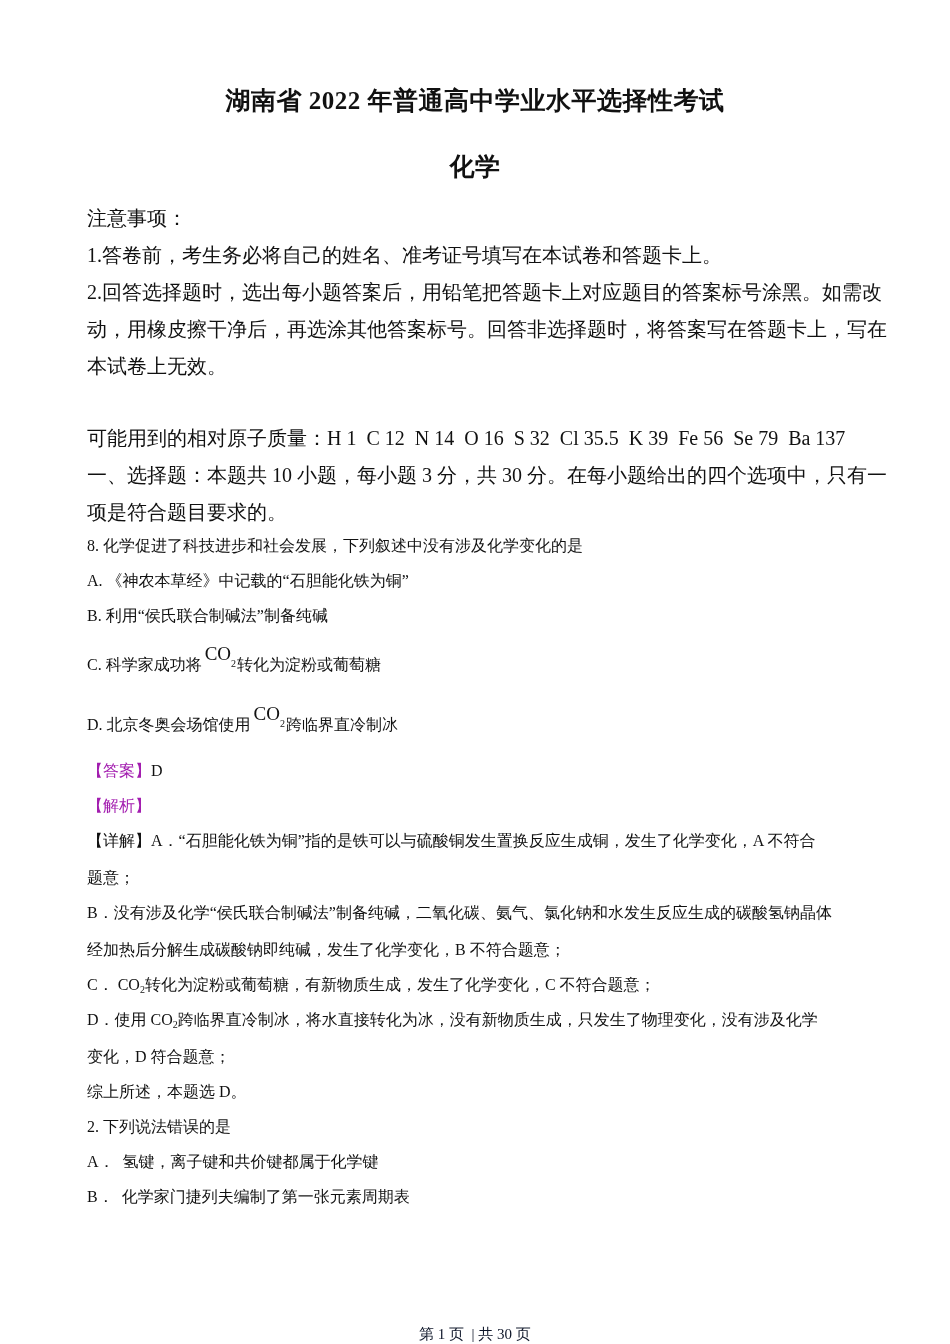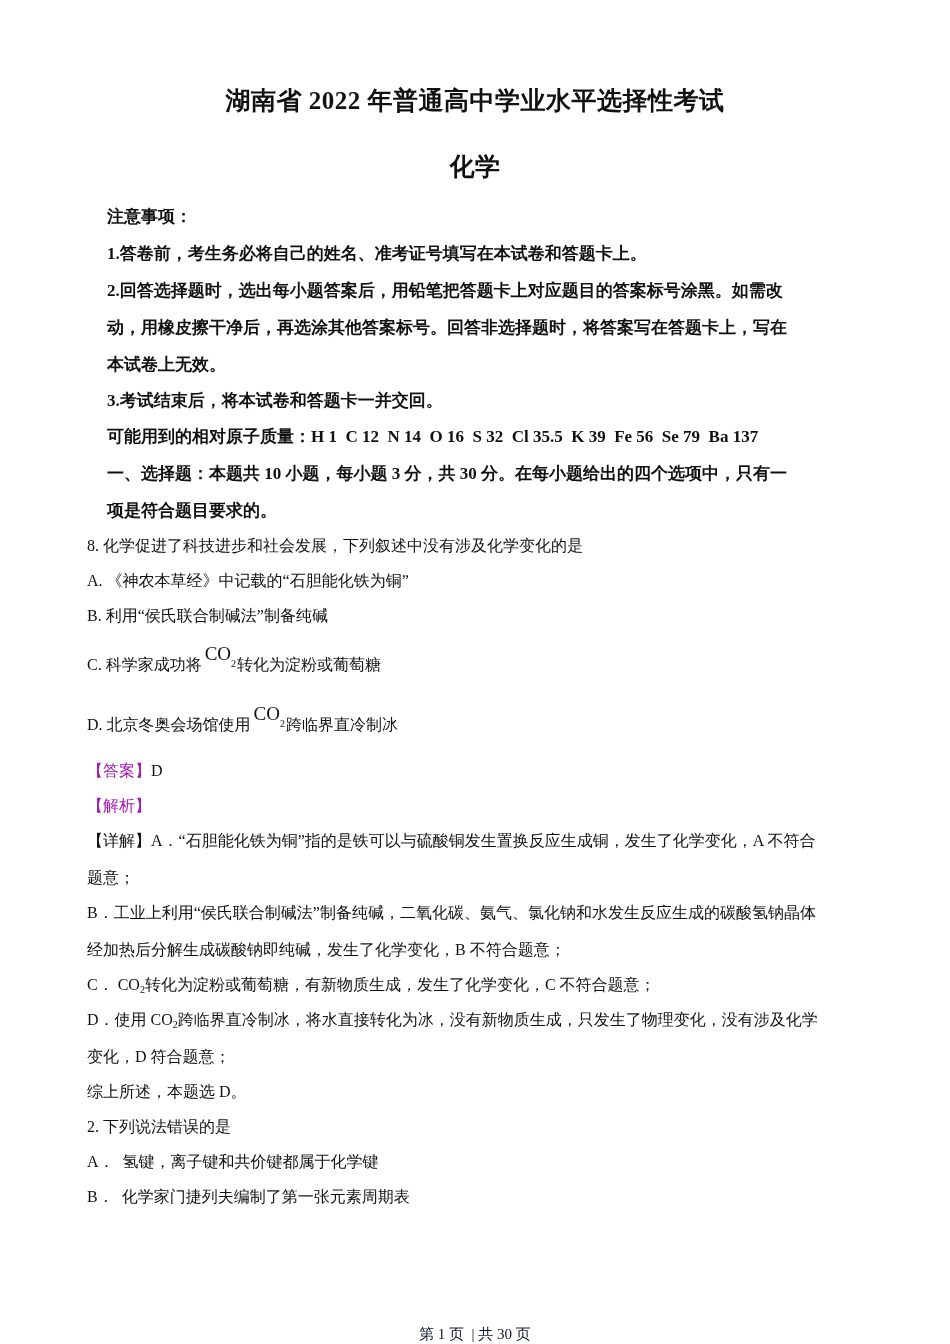--- a/index.html
+++ b/index.html
@@ -4,21 +4,21 @@
 <style>
   html, body { margin: 0; padding: 0; background: #ffffff; }
   body { width: 950px; height: 1344px; position: relative; overflow: hidden;
          font-family: "Liberation Serif", "DejaVu Serif", serif; color: #111; }
   .page { position: absolute; left: 0; top: 0; width: 950px; height: 1344px; padding-left: 15px; }
   .title { position: absolute; left: 0; width: 950px; text-align: center;
            font-weight: bold; font-size: 25px; letter-spacing: 0.5px; }
   .title.main { top: 84px; }
   .title.sub { top: 150px; }
   .line { position: absolute; left: 87px; white-space: nowrap; }
-  .b { font-weight: bold; font-size: 17px; margin-left: 20px; }
+  .b { font-weight: normal; font-size: 20px; }
   .n { font-size: 16px; }
   .blue { color: #a21caf; }
   .co2 { font-size: 19px; position: relative; top: -10px; margin: 0 1px 0 3px; }
   .co2 sub { font-size: 10px; position: relative; top: 2px; }
   .sm-sub { font-size: 10px; vertical-align: -3px; }
   .footer { position: absolute; top: 1325px; left: 0; width: 950px; text-align: center;
             font-size: 15px; color: #0f172a; }
 </style>
 </head>
 <body>
@@ -26,21 +26,20 @@
 <div class="page">
 
   <div class="title main">湖南省 2022 年普通高中学业水平选择性考试</div>
   <div class="title sub">化学</div>
 
   <div class="line b" style="top:205px">注意事项：</div>
   <div class="line b" style="top:242px">1.答卷前，考生务必将自己的姓名、准考证号填写在本试卷和答题卡上。</div>
   <div class="line b" style="top:279px">2.回答选择题时，选出每小题答案后，用铅笔把答题卡上对应题目的答案标号涂黑。如需改</div>
   <div class="line b" style="top:316px">动，用橡皮擦干净后，再选涂其他答案标号。回答非选择题时，将答案写在答题卡上，写在</div>
   <div class="line b" style="top:353px">本试卷上无效。</div>
-  <div class="line b" style="top:389px">3.考试结束后，将本试卷和答题卡一并交回。</div>
   <div class="line b" style="top:425px; white-space:pre">可能用到的相对原子质量：H 1  C 12  N 14  O 16  S 32  Cl 35.5  K 39  Fe 56  Se 79  Ba 137</div>
   <div class="line b" style="top:462px">一、选择题：本题共 10 小题，每小题 3 分，共 30 分。在每小题给出的四个选项中，只有一</div>
   <div class="line b" style="top:499px">项是符合题目要求的。</div>
 
   <div class="line n" style="top:536px">8. 化学促进了科技进步和社会发展，下列叙述中没有涉及化学变化的是</div>
   <div class="line n" style="top:571px">A. 《神农本草经》中记载的“石胆能化铁为铜”</div>
   <div class="line n" style="top:606px">B. 利用“侯氏联合制碱法”制备纯碱</div>
 
   <div class="line n" style="top:653px">
     <span>C. 科学家成功将</span><span class="co2"><span>CO</span><sub>2</sub></span><span>转化为淀粉或葡萄糖</span>
@@ -50,21 +49,21 @@
     <span>D. 北京冬奥会场馆使用</span><span class="co2"><span>CO</span><sub>2</sub></span><span>跨临界直冷制冰</span>
   </div>
 
   <div class="line n" style="top:761px">
     <span class="blue">【答案】</span><span>D</span>
   </div>
   <div class="line n blue" style="top:796px">【解析】</div>
 
   <div class="line n" style="top:831px">【详解】A．“石胆能化铁为铜”指的是铁可以与硫酸铜发生置换反应生成铜，发生了化学变化，A 不符合</div>
   <div class="line n" style="top:868px">题意；</div>
-  <div class="line n" style="top:903px">B．工业上利用“侯氏联合制碱法”制备纯碱，二氧化碳、氨气、氯化钠和水发生反应生成的碳酸氢钠晶体</div>
+  <div class="line n" style="top:903px">B．没有涉及化学“侯氏联合制碱法”制备纯碱，二氧化碳、氨气、氯化钠和水发生反应生成的碳酸氢钠晶体</div>
   <div class="line n" style="top:940px">经加热后分解生成碳酸钠即纯碱，发生了化学变化，B 不符合题意；</div>
 
   <div class="line n" style="top:975px; white-space:pre"><span>C． </span><span>CO</span><span class="sm-sub">2</span><span>转化为淀粉或葡萄糖，有新物质生成，发生了化学变化，C 不符合题意；</span></div>
 
   <div class="line n" style="top:1010px; white-space:pre"><span>D．使用 </span><span>CO</span><span class="sm-sub">2</span><span>跨临界直冷制冰，将水直接转化为冰，没有新物质生成，只发生了物理变化，没有涉及化学</span></div>
 
   <div class="line n" style="top:1047px">变化，D 符合题意；</div>
   <div class="line n" style="top:1082px">综上所述，本题选 D。</div>
 
   <div class="line n" style="top:1117px">2. 下列说法错误的是</div>

